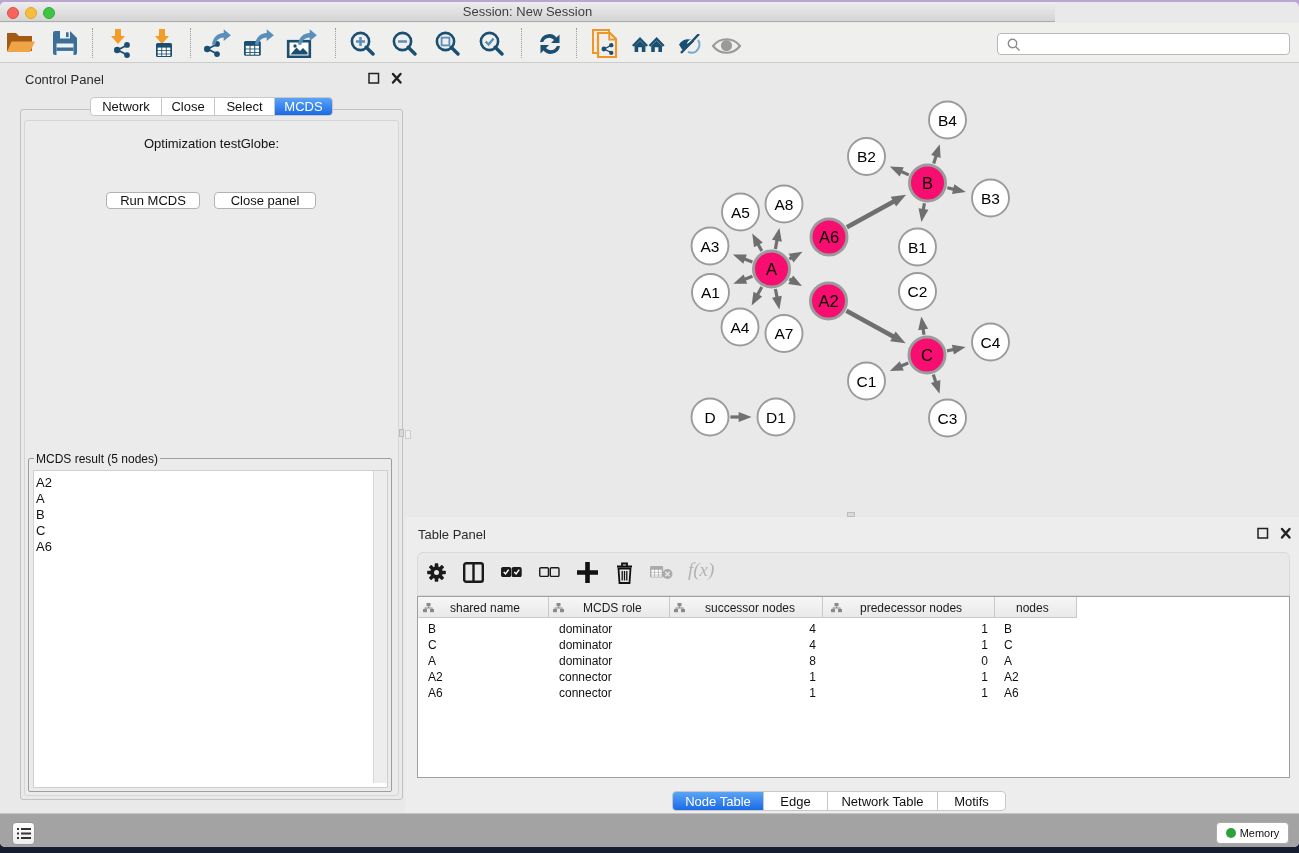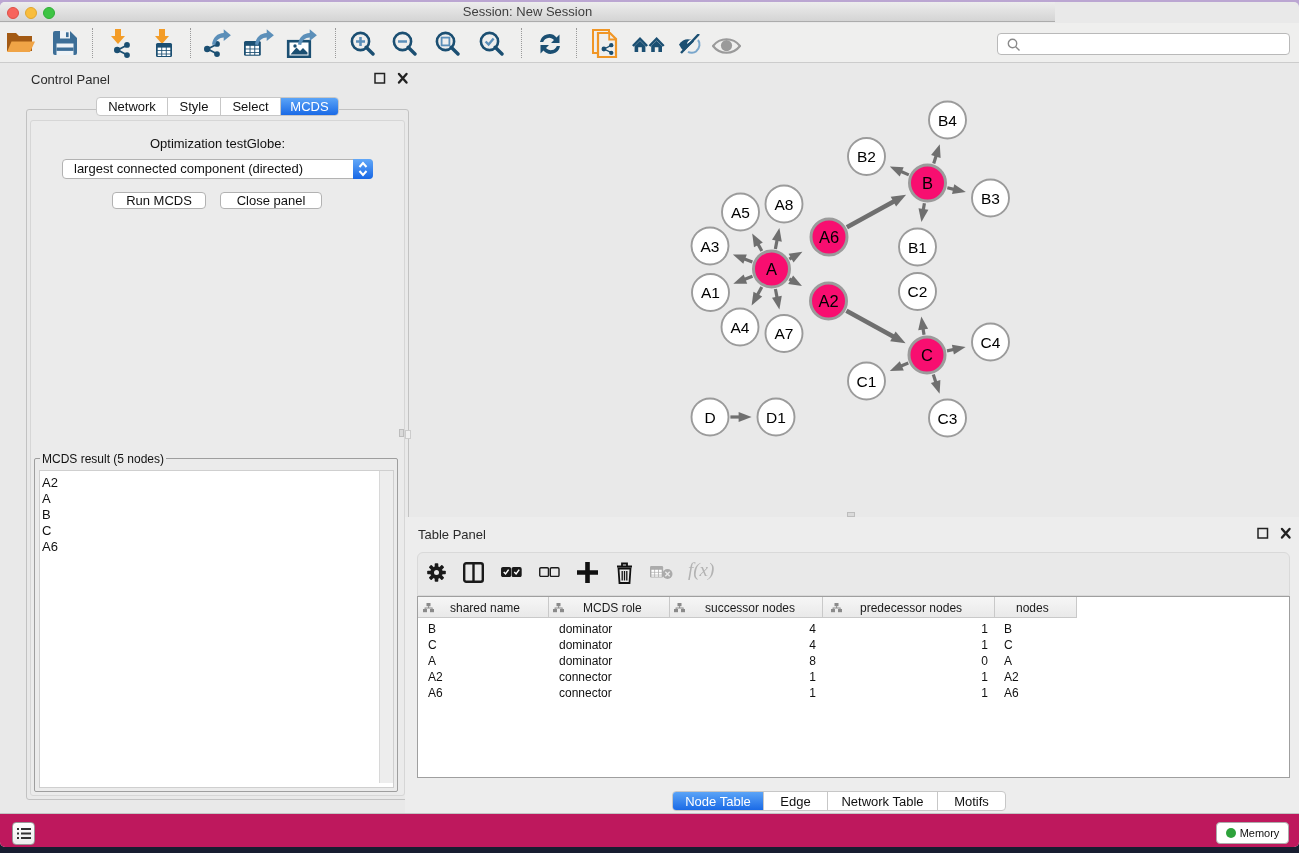--- a/index.html
+++ b/index.html
@@ -5,21 +5,21 @@
 body { background:#171d30; position:relative; }
 #wallpaper-top { position:absolute; left:0; top:0; width:1299px; height:10px; background:#bba6d2; }
 #app { position:absolute; left:0; top:2px; width:1299px; height:845px; background:#e9e9e9; border-radius:5px; overflow:hidden; }
 .abs { position:absolute; }
 #titlebar { position:absolute; left:0; top:0; width:1055px; height:20px; background:linear-gradient(#ededed,#d4d4d4); border-bottom:1px solid #acacac; }
 #titlebar .t { width:100%; text-align:center; font-size:13px; color:#3e3e3e; line-height:20px; }
 .tl { position:absolute; top:5px; width:12px; height:12px; border-radius:50%; }
 #toolbar { position:absolute; left:0; top:21px; width:1299px; height:40px; background:#efefee; border-bottom:1px solid #cccccc; }
 .vsep { position:absolute; top:5px; height:30px; width:0; border-left:1px dotted #9a9a9a; }
 #search { position:absolute; left:997px; top:10px; width:293px; height:22px; background:#fff; border:1px solid #b9b9b9; border-radius:4px; }
-#leftpanel { position:absolute; left:18px; top:61px; width:399px; height:750px; }
+#leftpanel { position:absolute; left:12px; top:61px; width:399px; height:750px; }
 .paneltitle { font-size:13px; color:#2b2b2b; }
 #tabpane { position:absolute; left:8px; top:46px; width:383px; height:691px; border:1px solid #c2c2c2; border-radius:3px; }
 .seg { position:absolute; z-index:5; display:flex; border:1px solid #c7c7c7; border-radius:4px; background:#fff; overflow:hidden; height:19px; }
 .seg div { font-size:13px; color:#111; text-align:center; line-height:18px; border-right:1px solid #c7c7c7; }
 .seg div:last-child { border-right:none; }
 .seg .on { background:linear-gradient(#5ba4f7,#1a6ae6); color:#fff; }
 #mcdsbox { position:absolute; left:12px; top:57px; width:375px; height:676px; border:1px solid #d6d6d6; border-radius:3px; background:#ebebeb; }
 #combo { position:absolute; left:44px; top:96px; width:311px; height:20px; background:#fff; border:1px solid #b2b2b2; border-radius:4px; font-size:13px; color:#111; line-height:18px; padding-left:11px; }
 #combo .step { position:absolute; right:-1px; top:-1px; width:20px; height:20px; border-radius:0 4px 4px 0; background:linear-gradient(#62a8f8,#1767e5); }
 .btn { position:absolute; height:17px; background:#fff; border:1px solid #b2b2b2; border-radius:4px; font-size:13px; color:#111; text-align:center; line-height:16px; }
@@ -33,21 +33,21 @@
 #nettitle .t { text-align:center; font-size:13px; color:#3e3e3e; line-height:21px; }
 #tablepanel { position:absolute; left:405px; top:515px; width:894px; height:297px; background:#ededed; }
 #tptoolbar { position:absolute; left:12px; top:35px; width:873px; height:44px; background:#e9e9e9; border:1px solid #d9d9d9; border-radius:6px 6px 0 0; }
 #tptable { position:absolute; left:12px; top:79px; width:873px; height:182px; background:#fff; border:1px solid #9f9f9f; }
 #thead { position:absolute; left:0; top:0; width:659px; height:21px; background:linear-gradient(#f6f6f6,#e9e9e9); border-bottom:1px solid #c9c9c9; border-right:1px solid #c9c9c9; }
 #thead span { position:absolute; top:4px; font-size:12px; color:#1a1a1a; }
 .colsep { position:absolute; top:0; height:21px; width:0; border-left:1px solid #c9c9c9; }
 .trow { position:absolute; width:659px; height:16px; font-size:12px; color:#111; }
 .trow span { position:absolute; }
 #bottomtabs { position:absolute; left:672px; top:789px; }
-#statusbar { position:absolute; left:0; top:811px; width:1299px; height:34px; background:#be185d; border-top:1px solid #c4c4c4; }
+#statusbar { position:absolute; left:0; top:811px; width:1299px; height:34px; background:#a3a3a3; border-top:1px solid #c4c4c4; }
 #membtn { position:absolute; right:10px; top:8px; width:73px; height:22px; background:#fff; border:1px solid #ababab; border-radius:4px; font-size:11px; color:#111; line-height:20px; text-align:center; }
 #listbtn { position:absolute; left:12px; top:8px; width:23px; height:23px; background:linear-gradient(#ffffff,#ededed); border:1px solid #989898; border-radius:4px; }
 </style></head><body>
 <div id="wallpaper-top"></div>
 <div id="app">
   <div id="titlebar">
     <div class="tl" style="left:7px;background:#f7645c;border:0.5px solid #dd4f47"></div>
     <div class="tl" style="left:25px;background:#f9bd3c;border:0.5px solid #dfa52f"></div>
     <div class="tl" style="left:43px;background:#3ec444;border:0.5px solid #2fae36"></div>
     <div class="t">Session: New Session</div>
@@ -67,31 +67,27 @@
   </div>
 
   <div id="leftpanel">
     <div class="paneltitle abs" style="left:13px;top:9px">Control Panel</div>
     <svg class="abs" style="left:356px;top:9px" width="36" height="13">
         <rect x="1" y="1.5" width="9.5" height="9.5" fill="none" stroke="#222" stroke-width="1.5"></rect>
         <path d="M25 2 L32.5 10.5 M32.5 2 L25 10.5" stroke="#222" stroke-width="2.4" stroke-linecap="round"></path>
       </svg>
     <div class="seg" style="left:78px;top:34px">
       <div style="width:71px">Network</div>
-        <div style="width:53px">Style</div>
+        <div style="width:53px">Close</div>
         <div style="width:60px">Select</div>
         <div class="on" style="width:57px">MCDS</div>
     </div>
     <div id="tabpane"></div>
     <div id="mcdsbox"></div>
     <div class="abs" style="left:0;top:73px;width:399px;text-align:center;font-size:13px;color:#111">Optimization testGlobe:</div>
-    <div id="combo">largest connected component (directed)<div class="step"><svg width="20" height="20">
-            <path d="M6.5 8 L10 4 L13.5 8" fill="none" stroke="#fff" stroke-width="2"></path>
-            <path d="M6.5 12 L10 16 L13.5 12" fill="none" stroke="#fff" stroke-width="2"></path>
-          </svg></div></div>
     <div class="btn" style="left:94px;top:129px;width:94px">Run MCDS</div>
     <div class="btn" style="left:202px;top:129px;width:102px">Close panel</div>
     <div id="fieldset">
       <div class="legend">MCDS result (5 nodes)</div>
       <div id="mlist">
           <div>A2</div>
           <div>A</div>
           <div>B</div>
           <div>C</div>
           <div>A6</div>

